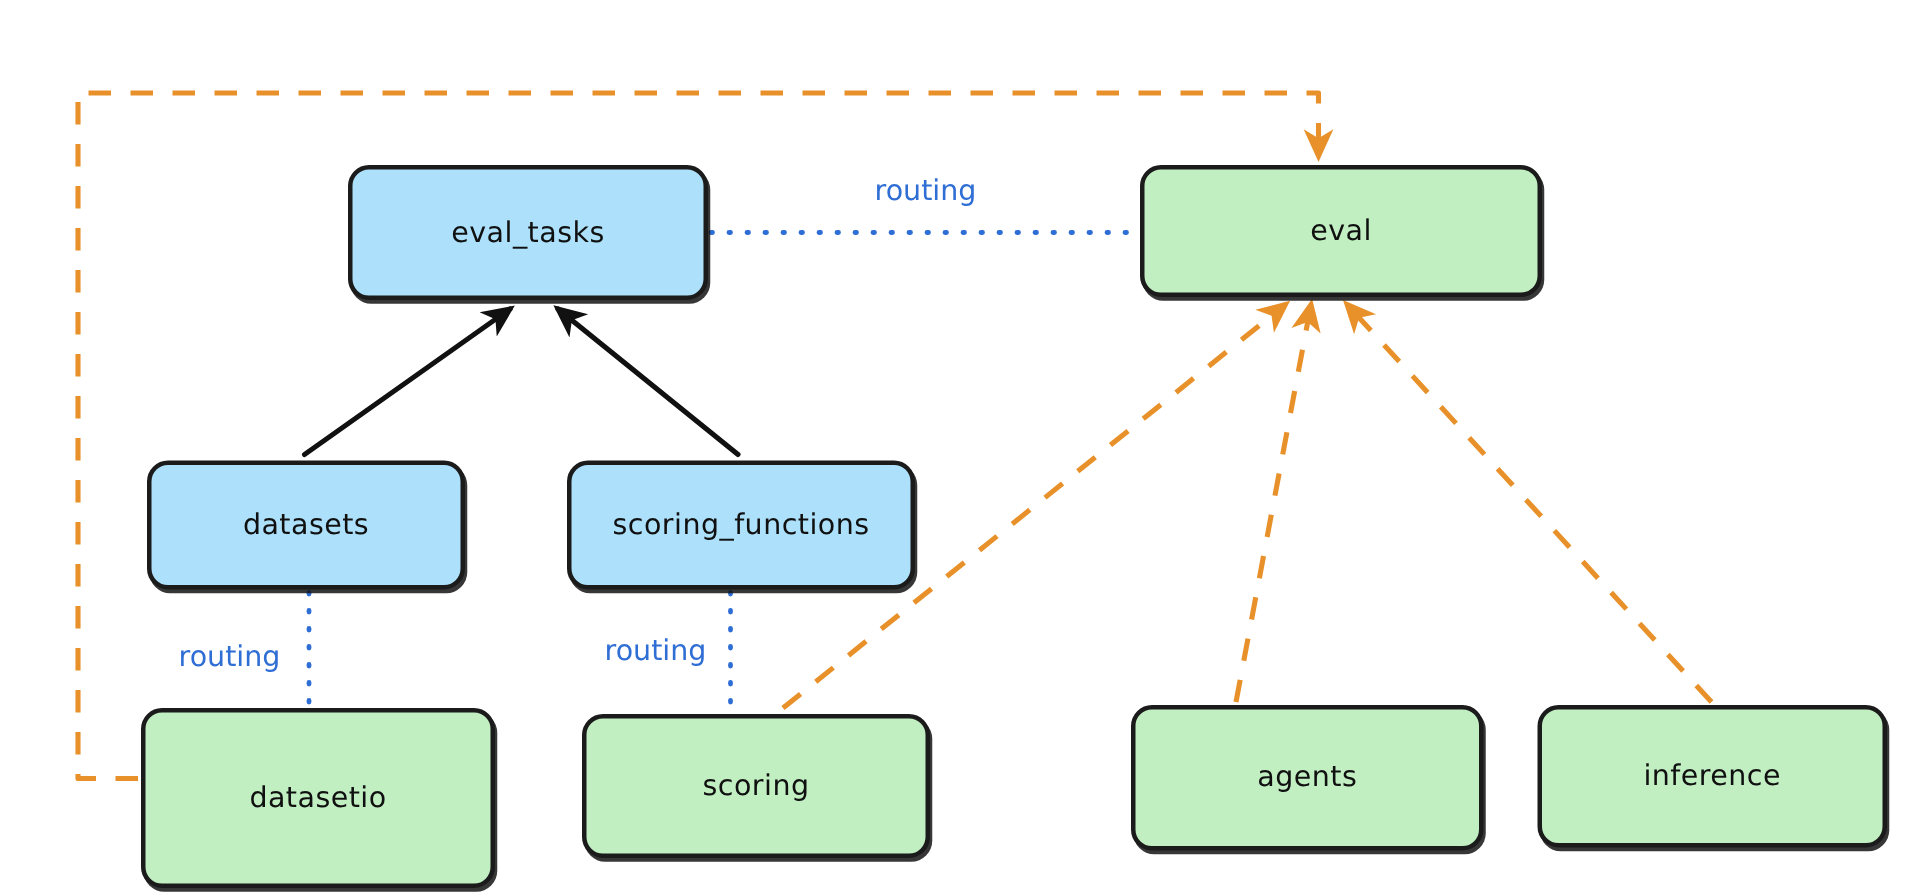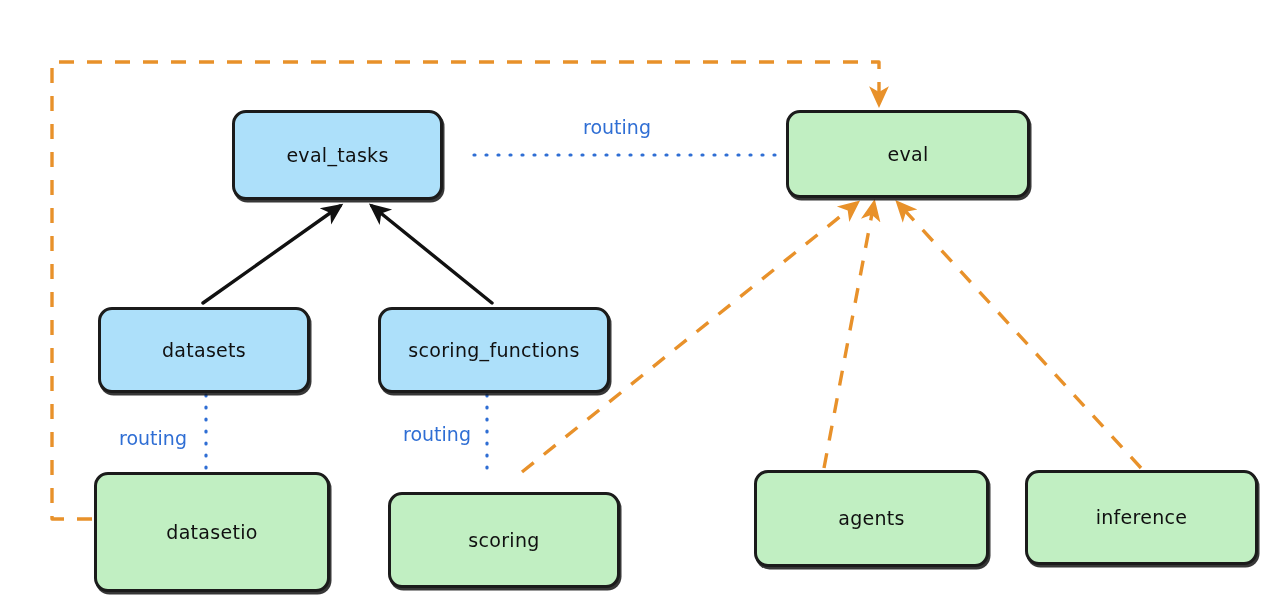--- a/index.html
+++ b/index.html
@@ -91,41 +91,41 @@
 
     <path d="M 522 472 L 857 203" fill="none" stroke="#e8912a" stroke-width="3.4" stroke-linecap="butt" stroke-dasharray="15 13" marker-end="url(#arrow-orange)"></path>
 
     <path d="M 824 468 L 874 203" fill="none" stroke="#e8912a" stroke-width="3.4" stroke-linecap="butt" stroke-dasharray="15 13" marker-end="url(#arrow-orange)"></path>
 
     <path d="M 1141 468 L 898 203" fill="none" stroke="#e8912a" stroke-width="3.4" stroke-linecap="butt" stroke-dasharray="15 13" marker-end="url(#arrow-orange)"></path>
 
     <path d="M 92 519 L 52 519 L 52 62 L 879 62 L 879 104" fill="none" stroke="#e8912a" stroke-width="3.4" stroke-linecap="butt" stroke-linejoin="round" stroke-dasharray="15 13" marker-end="url(#arrow-orange)"></path>
   </svg>
 
-  <div class="node api" style="left:232px; top:110px; width:211px; height:90px;">
+  <div class="node api" style="left:232px; top:110px; width:240px; height:90px;">
     <span class="node-label">eval_tasks</span>
   </div>
 
-  <div class="node provider" style="left:786px; top:110px; width:244px; height:88px;">
+  <div class="node provider" style="left:760px; top:110px; width:268px; height:88px;">
     <span class="node-label">eval</span>
   </div>
 
   <div class="node api" style="left:378px; top:307px; width:232px; height:86px;">
     <span class="node-label">scoring_functions</span>
   </div>
 
   <div class="node api" style="left:98px; top:307px; width:212px; height:86px;">
     <span class="node-label">datasets</span>
   </div>
 
   <div class="node provider" style="left:94px; top:472px; width:236px; height:120px;">
     <span class="node-label">datasetio</span>
   </div>
 
-  <div class="node provider" style="left:388px; top:476px; width:232px; height:96px;margin-top:16px;">
+  <div class="node provider" style="left:388px; top:476px; width:232px; height:96px;">
     <span class="node-label">scoring</span>
   </div>
 
   <div class="node provider" style="left:710px; top:470px; width:235px; height:97px;margin-left:44px;">
     <span class="node-label">agents</span>
   </div>
 
   <div class="node provider" style="left:1025px; top:470px; width:233px; height:95px;">
     <span class="node-label">inference</span>
   </div>

